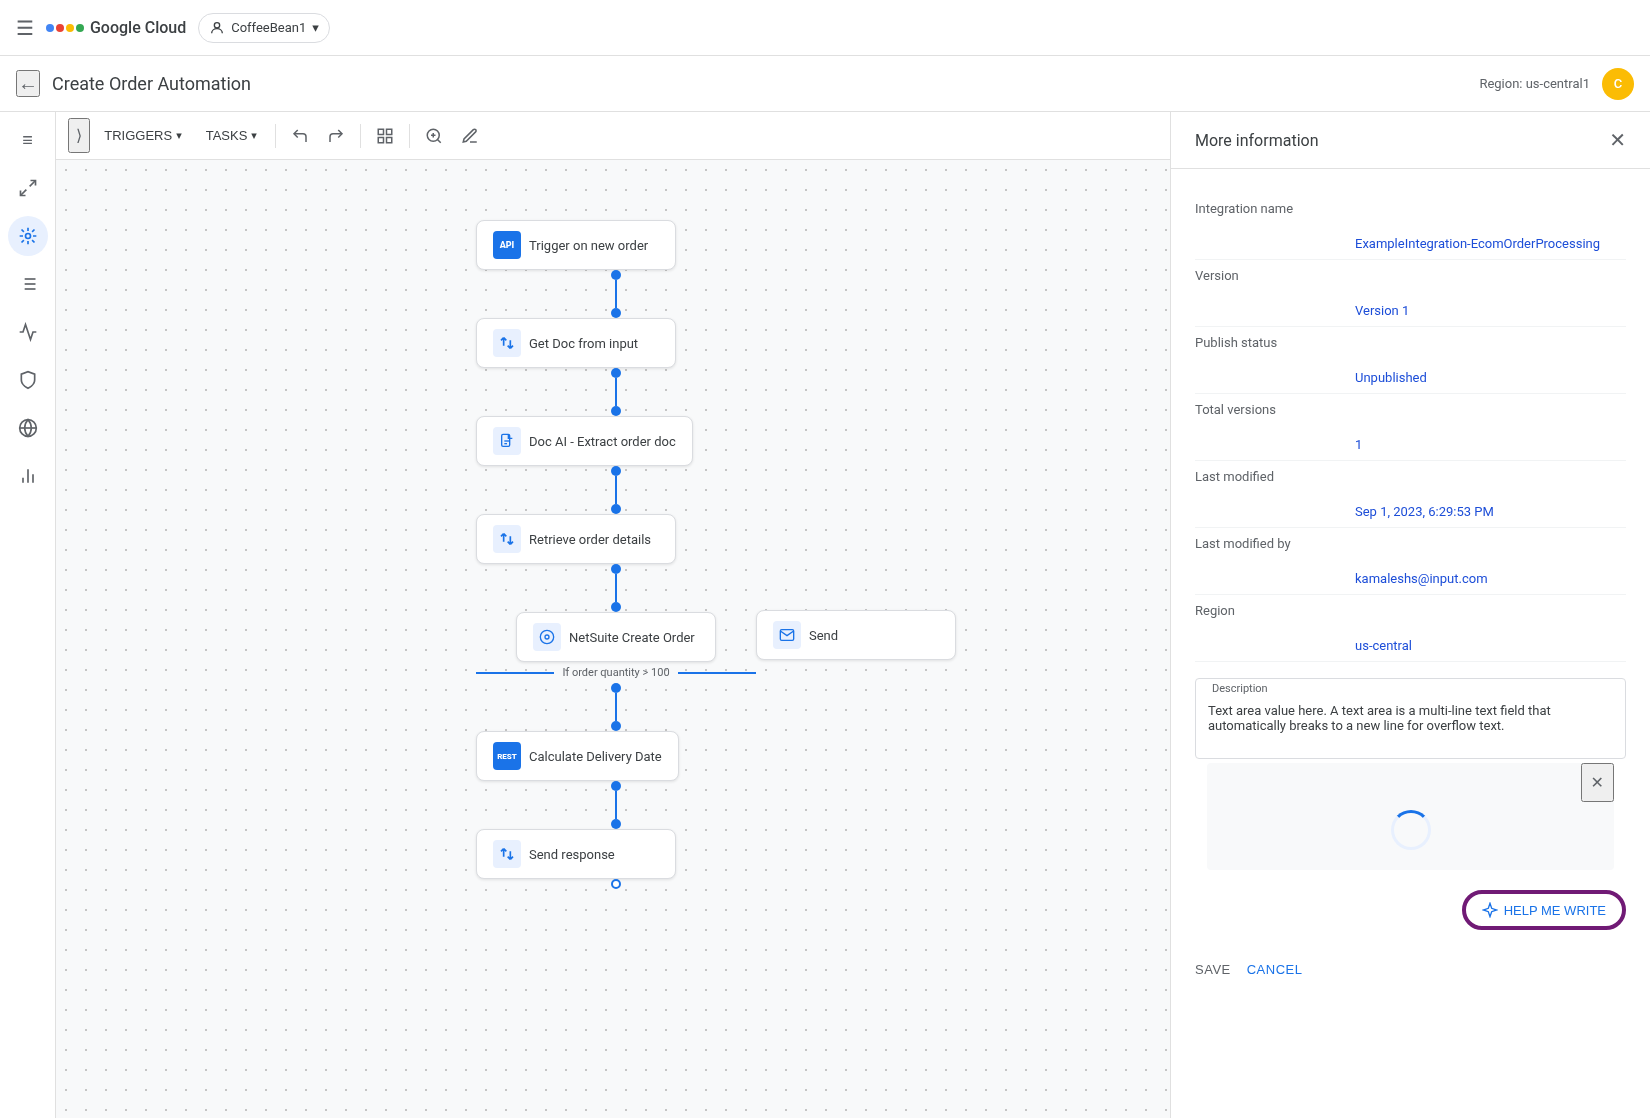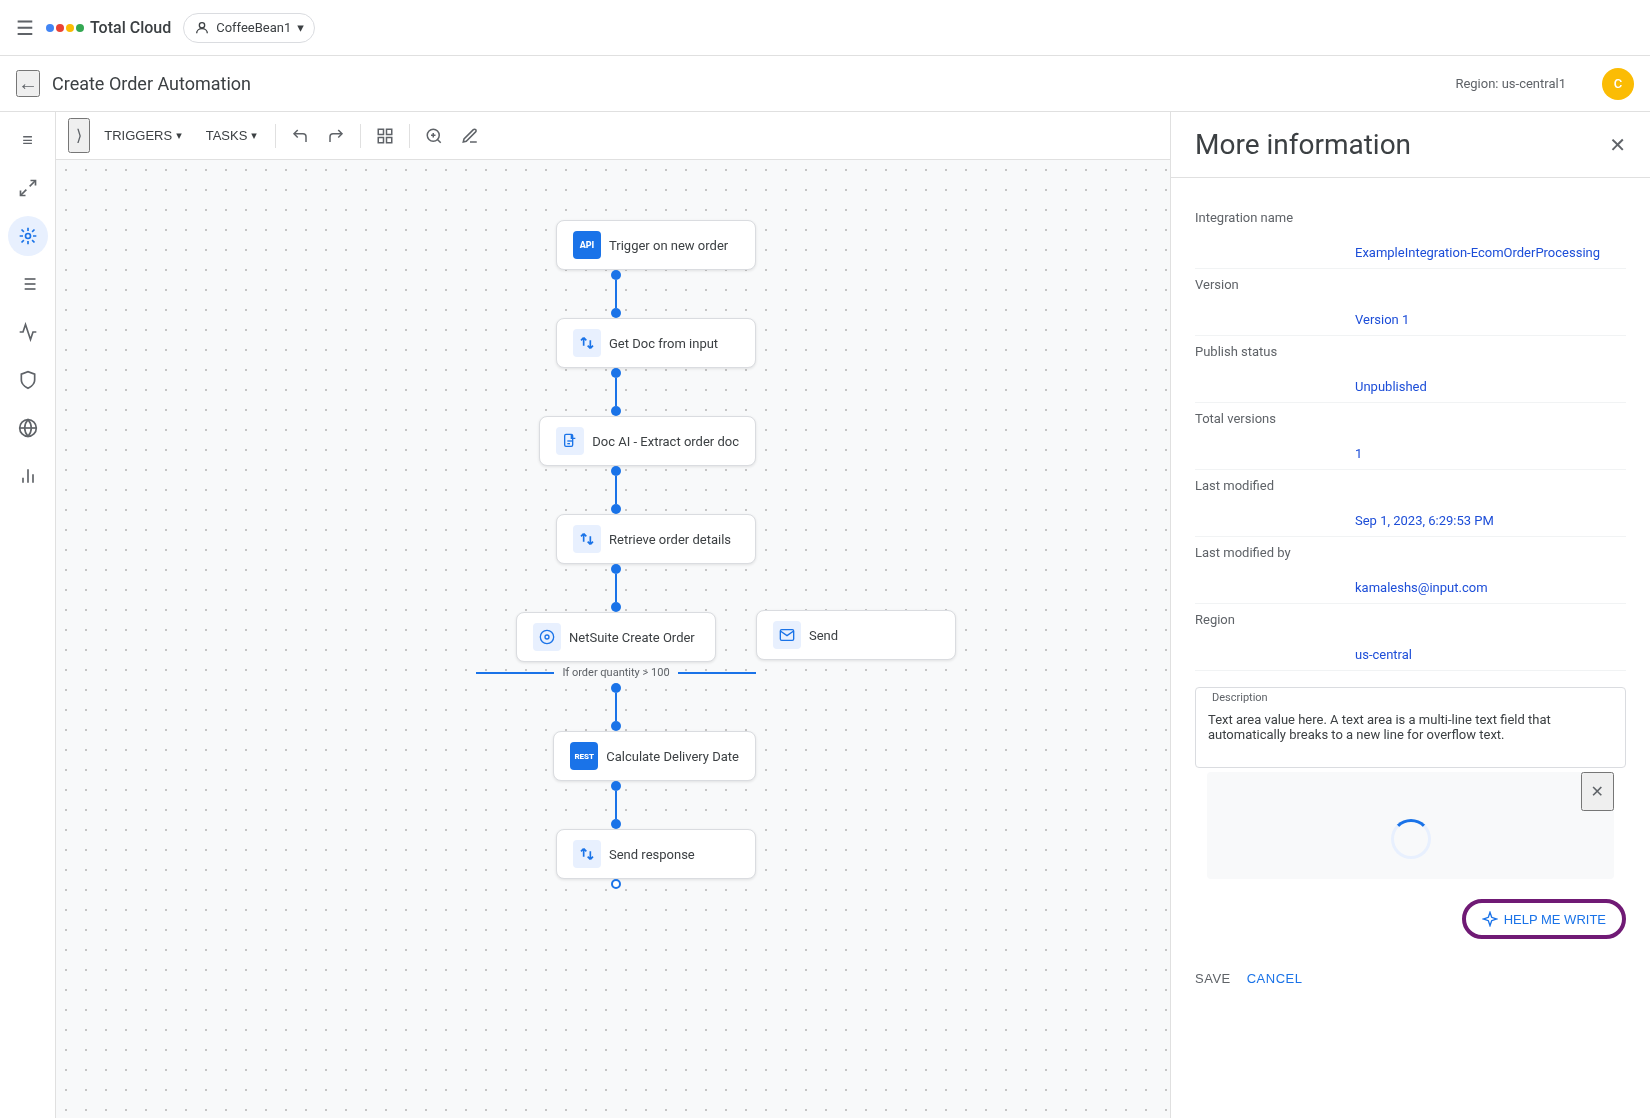--- a/index.html
+++ b/index.html
@@ -24,21 +24,21 @@
     }
     .project-chip svg { width: 16px; height: 16px; }
 
     
     .page-toolbar {
       display: flex; align-items: center; height: 56px; background: #fff;
       border-bottom: 1px solid #e0e0e0; padding: 0 16px; gap: 12px; flex-shrink: 0;
     }
     .back-btn { color: #5f6368; cursor: pointer; font-size: 20px; display: flex; align-items: center; }
     .page-title { font-size: 18px; color: #3c4043; font-weight: 400; flex: 1; }
-    .region-label { font-size: 13px; color: #5f6368; margin-right: 24px; }
+    .region-label { font-size: 13px; color: #5f6368; margin-right: 0; }
     .avatar { width: 32px; height: 32px; border-radius: 50%; background: #fbbc04; display: flex; align-items: center; justify-content: center; font-size: 13px; font-weight: 500; color: #fff; }
 
     
     .main-layout { display: flex; flex: 1; overflow: hidden; }
 
     
     .left-sidebar {
       width: 56px; background: #fff; border-right: 1px solid #e0e0e0;
       display: flex; flex-direction: column; align-items: center; padding: 8px 0; gap: 8px; flex-shrink: 0;
     }
@@ -70,21 +70,21 @@
     }
 
     
     .canvas {
       flex: 1; background: #f8f9fa; overflow: hidden; position: relative;
       background-image: radial-gradient(circle, #c5c5c5 1px, transparent 1px);
       background-size: 20px 20px;
     }
 
     
-    .flow-container { position: absolute; top: 60px; left: 420px; display: flex; flex-direction: column; align-items: flex-end; gap: 0; }
+    .flow-container { position: absolute; top: 60px; left: 420px; display: flex; flex-direction: column; align-items: flex-start; gap: 0; }
     .flow-node {
       display: flex; align-items: center; gap: 8px; padding: 10px 16px;
       background: #fff; border: 1px solid #dadce0; border-radius: 8px;
       min-width: 200px; box-shadow: 0 1px 3px rgba(0,0,0,0.1); cursor: pointer;
       color: #3c4043; font-size: 13px;
     }
     .flow-node .node-icon {
       width: 28px; height: 28px; border-radius: 4px; background: #1a73e8;
       display: flex; align-items: center; justify-content: center; color: #fff; font-size: 10px; font-weight: 700; flex-shrink: 0;
     }
@@ -95,21 +95,21 @@
 
     
     .right-panel {
       width: 480px; background: #fff; border-left: 1px solid #e0e0e0;
       display: flex; flex-direction: column; flex-shrink: 0; overflow-y: auto;
     }
     .panel-header {
       display: flex; align-items: center; justify-content: space-between;
       padding: 16px 24px; border-bottom: 1px solid #e0e0e0;
     }
-    .panel-title { font-size: 28px; color: #3c4043; font-weight: 400; }
+    .panel-title { font-size: 16px; color: #3c4043; font-weight: 400; }
     .close-btn { color: #5f6368; cursor: pointer; font-size: 20px; border: none; background: none; }
 
     .panel-content { padding: 24px; flex: 1; }
     .info-row { display: flex; padding: 8px 0; border-bottom: 1px solid #f1f3f4; }
     .info-label { width: 160px; color: #5f6368; font-size: 13px; flex-shrink: 0; }
     .info-value { color: #1d4ed8; font-size: 13px; margin-top: 35px; }
 
     
     .desc-section { margin-top: 16px; border: 1px solid #dadce0; border-radius: 4px; }
     .desc-label {
@@ -162,21 +162,21 @@
 
 <div class="top-bar">
   <span class="hamburger">☰</span>
   <div class="google-cloud-logo">
     <div class="logo-dots">
       <div class="logo-dot blue"></div>
       <div class="logo-dot red"></div>
       <div class="logo-dot yellow"></div>
       <div class="logo-dot green"></div>
     </div>
-    <span>Total Cloud</span>
+    <span>Google Cloud</span>
   </div>
   <div class="project-chip">
     <svg viewBox="0 0 24 24" fill="none" stroke="currentColor" stroke-width="2">
       <circle cx="12" cy="8" r="4"></circle>
         <path d="M4 20c0-4 3.6-7 8-7s8 3 8 7"></path>
     </svg>
     <span>CoffeeBean1</span>
     <span>▾</span>
   </div>
 </div>

